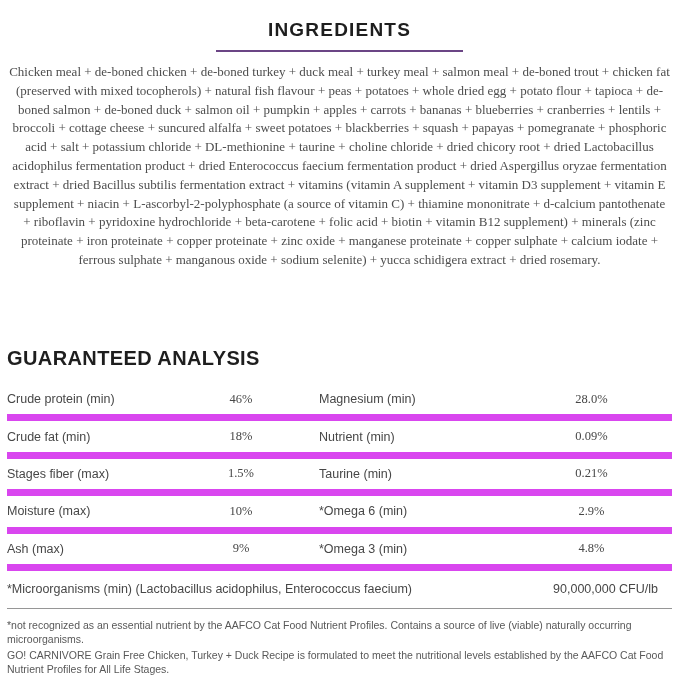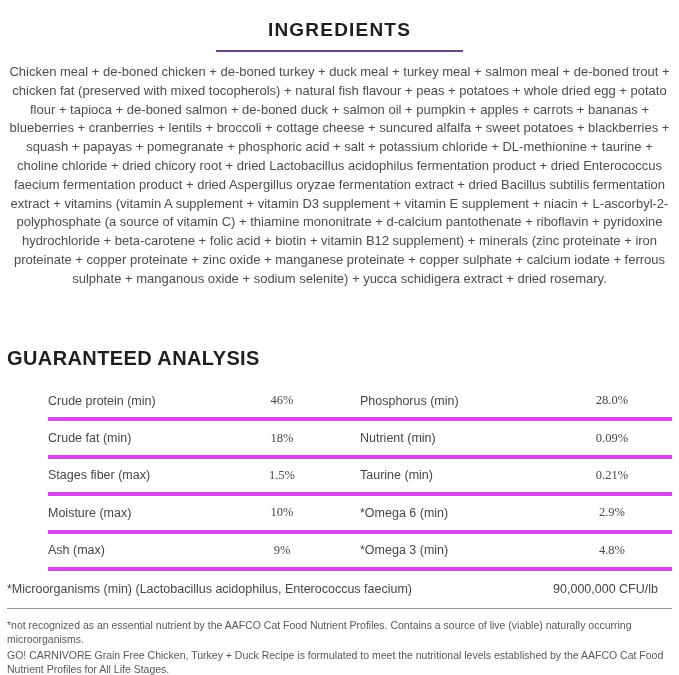--- a/index.html
+++ b/index.html
@@ -28,20 +28,21 @@
     background: #6b4585;
     margin: 9px auto 0 auto;
   }
   .ing-text {
     margin-top: 11px;
     text-align: center;
     font-size: 13px;
     line-height: 18.8px;
     color: #4d4d4d;
     padding: 0 2px;
+    font-family: Liberation Serif, serif;
   }
 
   .ga-title {
     position: absolute;
     left: 7px;
     top: 347px;
     font-size: 20px;
     font-weight: 800;
     letter-spacing: 0.4px;
     color: #1e1e1e;
@@ -53,22 +54,21 @@
     top: 384px;
     width: 665px;
     font-size: 12.5px;
     color: #474747;
   }
   .ga-row {
     display: grid;
     grid-template-columns: 180px 108px 24px 170px 22px 1fr;
     align-items: center;
     height: 37.4px;
-    border-bottom: 4px solid #d946ef;
-    margin-left: 41px;
+    border-bottom: 7px solid #d946ef;
   }
   .ga-row .val { text-align: center; font-family: Liberation Serif, serif; }
   .ga-row-full {
     display: grid;
     grid-template-columns: 504px 1fr;
     align-items: center;
     height: 38px;
     border-bottom: 1px solid #969696;
   }
   .ga-row-full .val { text-align: right; padding-right: 14px; }
@@ -104,21 +104,21 @@
   <div class="ing-text">Chicken meal + de-boned chicken + de-boned turkey + duck meal + turkey meal + salmon meal + de-boned trout + chicken fat (preserved with mixed tocopherols) + natural fish flavour + peas + potatoes + whole dried egg + potato flour + tapioca + de-boned salmon + de-boned duck + salmon oil + pumpkin + apples + carrots + bananas + blueberries + cranberries + lentils + broccoli + cottage cheese + suncured alfalfa + sweet potatoes + blackberries + squash + papayas + pomegranate + phosphoric acid + salt + potassium chloride + DL-methionine + taurine + choline chloride + dried chicory root + dried Lactobacillus acidophilus fermentation product + dried Enterococcus faecium fermentation product + dried Aspergillus oryzae fermentation extract + dried Bacillus subtilis fermentation extract + vitamins (vitamin A supplement + vitamin D3 supplement + vitamin E supplement + niacin + L-ascorbyl-2-polyphosphate (a source of vitamin C) + thiamine mononitrate + d-calcium pantothenate + riboflavin + pyridoxine hydrochloride + beta-carotene + folic acid + biotin + vitamin B12 supplement) + minerals (zinc proteinate + iron proteinate + copper proteinate + zinc oxide + manganese proteinate + copper sulphate + calcium iodate + ferrous sulphate + manganous oxide + sodium selenite) + yucca schidigera extract + dried rosemary.</div>
 
   <div class="ga-title">GUARANTEED ANALYSIS</div>
 
   <div class="ga-table">
 
     <div class="ga-row">
       <div class="lbl">Crude protein (min)</div>
       <div class="val">46%</div>
       <div></div>
-      <div class="lbl">Phosphorus (min)</div>
+      <div class="lbl">Magnesium (min)</div>
       <div></div>
       <div class="val">28.0%</div>
     </div>
 
     <div class="ga-row">
       <div class="lbl">Crude fat (min)</div>
       <div class="val">18%</div>
       <div></div>
       <div class="lbl">Nutrient (min)</div>
       <div></div>

